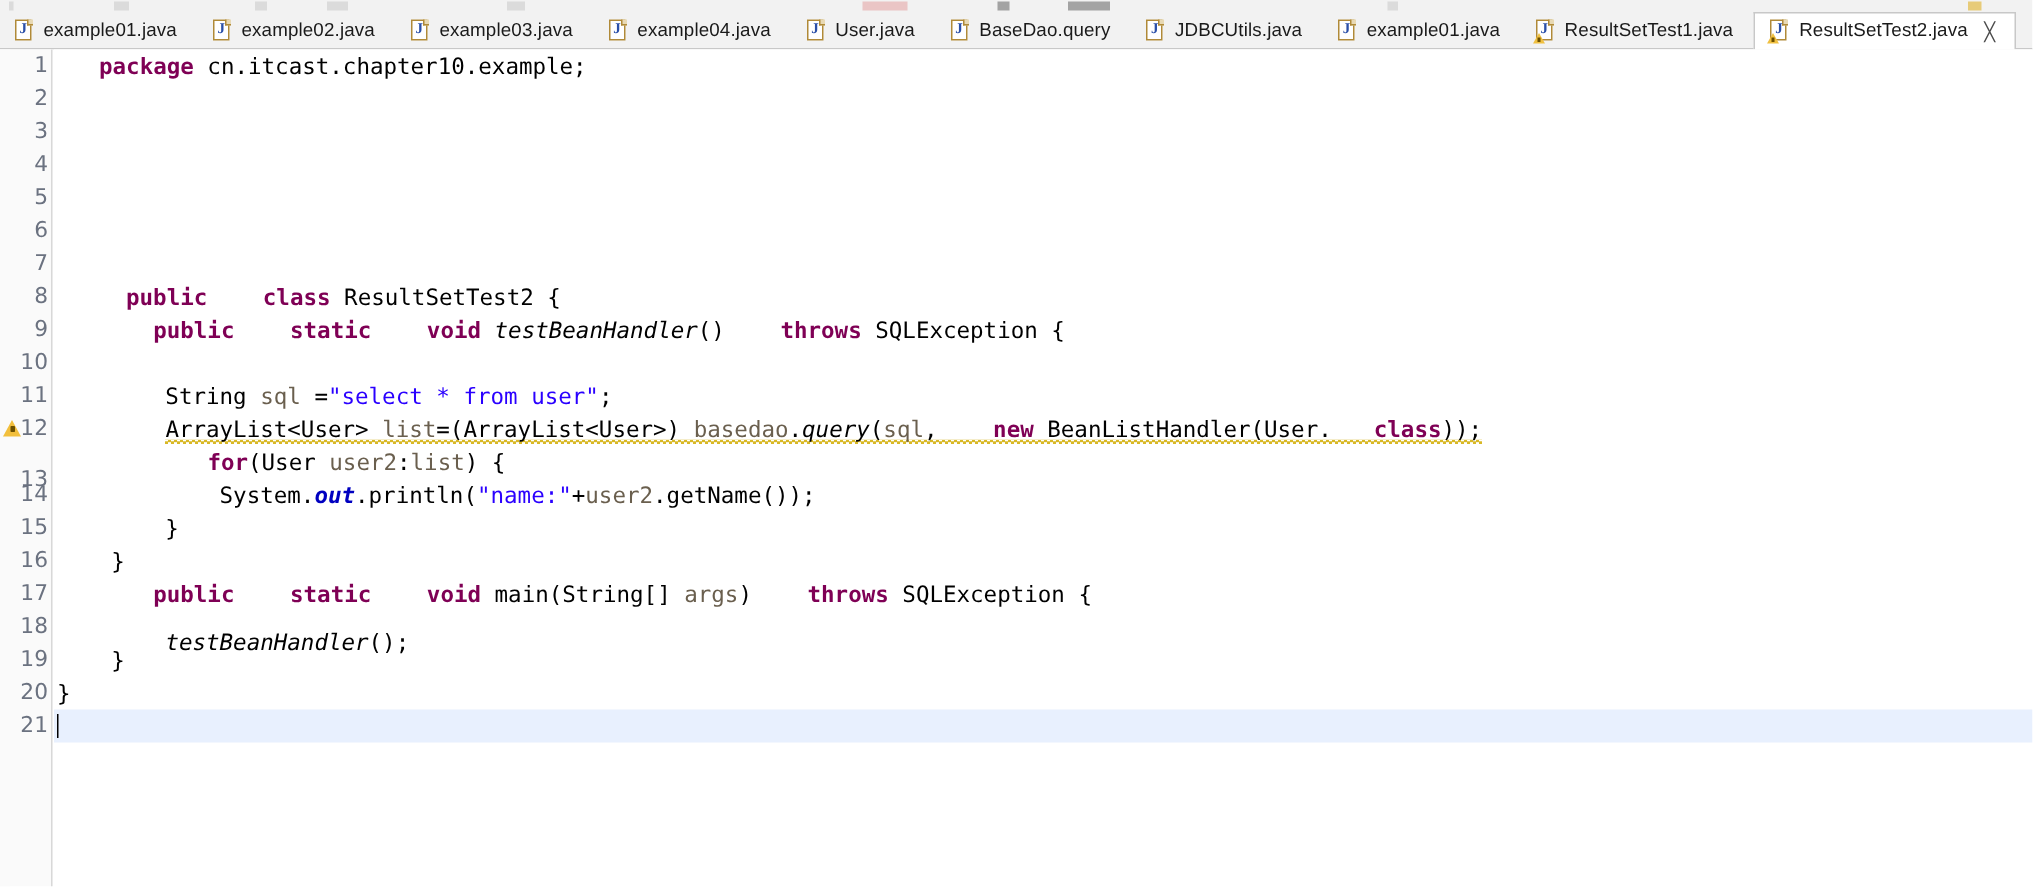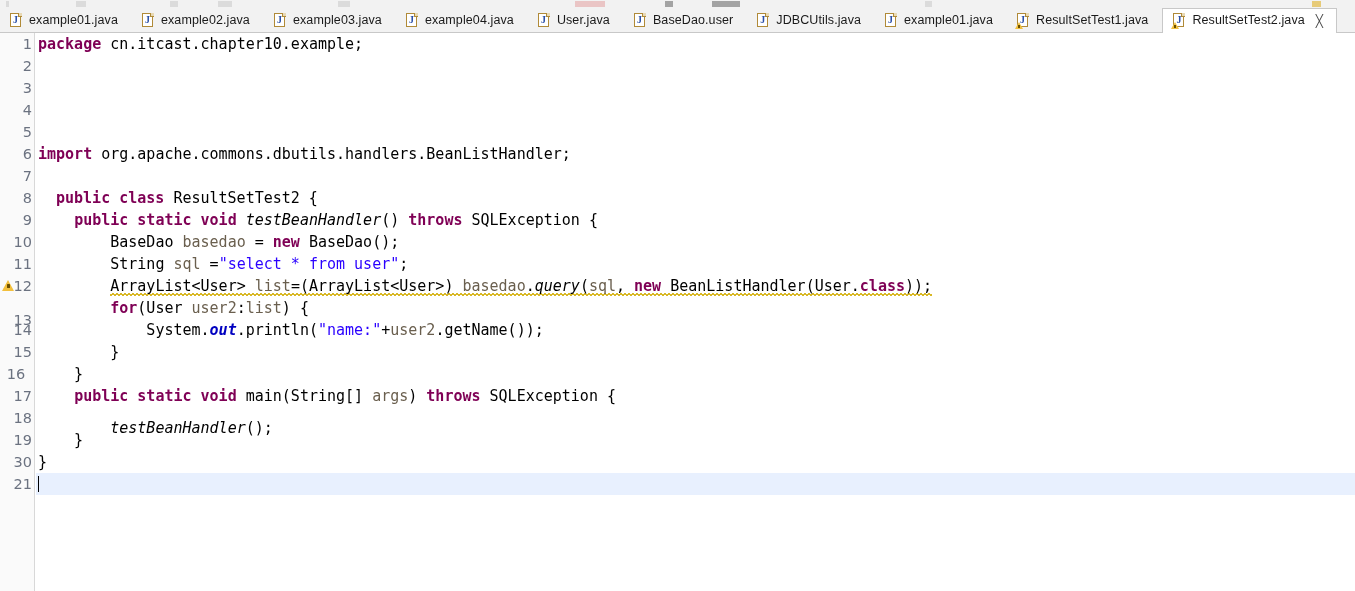--- a/index.html
+++ b/index.html
@@ -165,21 +165,21 @@
   .code-area .row {
     padding-left: 2px;
     white-space: pre;
     color: #000000;
     font-family: "DejaVu Sans Mono", monospace;
     font-size: 15px;
   }
   .hl-line { background: #e8f0fe; }
 
   
-  .kw   { color: #7f0055; font-weight: bold; }
+  .kw   { color: #7f0055; font-weight: bold; margin-left: 28px; }
   .str  { color: #2a00ff; }
   .lvar { color: #6a5f4e; }
   .sfld { color: #0000c0; font-weight: bold; font-style: italic; }
   .mth  { color: #000000; font-style: italic; }
   .squig {
     background-repeat: repeat-x;
     background-position: 0 100%;
     background-size: 4px 3px;
     background-image: radial-gradient(circle at 1px 2.2px, #d8b826 1px, transparent 1.1px),
                       radial-gradient(circle at 3px 0.8px, #d8b826 1px, transparent 1.1px);
@@ -259,21 +259,21 @@
           <span class="jch">J</span>
         </span>
         <span class="label">User.java</span>
       </div>
       <div class="tab">
         <span class="jicon">
           <span class="page"></span>
           <span class="fold"></span>
           <span class="jch">J</span>
         </span>
-        <span class="label">BaseDao.user</span>
+        <span class="label">BaseDao.query</span>
       </div>
       <div class="tab">
         <span class="jicon">
           <span class="page"></span>
           <span class="fold"></span>
           <span class="jch">J</span>
         </span>
         <span class="label">JDBCUtils.java</span>
       </div>
       <div class="tab">
@@ -320,36 +320,34 @@
         <div class="row" style="top: 110px;"><span class="num">6</span></div>
         <div class="row" style="top: 132px;"><span class="num">7</span></div>
         <div class="row" style="top: 154px;"><span class="num">8</span></div>
         <div class="row" style="top: 176px;"><span class="num">9</span><span class="foldmark"></span></div>
         <div class="row" style="top: 198px;"><span class="num">10</span></div>
         <div class="row" style="top: 220px;"><span class="num">11</span></div>
         <div class="row" style="top: 242px;"><span class="num">12</span><span class="gutter-warn"></span></div>
         <div class="row" style="top: 276px; text-decoration: underline;"><span class="num">13</span></div>
         <div class="row" style="top: 286px;"><span class="num">14</span></div>
         <div class="row" style="top: 308px;"><span class="num">15</span></div>
-        <div class="row" style="top: 330px; text-align: center;"><span class="num">16</span></div>
+        <div class="row" style="top: 330px;"><span class="num">16</span></div>
         <div class="row" style="top: 352px;"><span class="num">17</span><span class="foldmark"></span></div>
         <div class="row" style="top: 374px;"><span class="num">18</span></div>
         <div class="row" style="top: 396px;"><span class="num">19</span></div>
-        <div class="row" style="top: 418px;"><span class="num">30</span></div>
+        <div class="row" style="top: 418px;"><span class="num">20</span></div>
         <div class="row" style="top: 440px;"><span class="num">21</span></div>
       </div>
     <div class="code-area">
         <div class="row" style="top: 0px;"><span class="kw">package</span> cn.itcast.chapter10.example;</div>
         <div class="row" style="top: 22px;"></div>
         <div class="row" style="top: 88px;"></div>
-        <div class="row" style="top: 110px;"><span class="kw">import</span> org.apache.commons.dbutils.handlers.BeanListHandler;</div>
         <div class="row" style="top: 132px;"></div>
         <div class="row" style="top: 154px; padding-left: 20px;"><span class="kw">public</span> <span class="kw">class</span> ResultSetTest2 {</div>
         <div class="row" style="top: 176px;">    <span class="kw">public</span> <span class="kw">static</span> <span class="kw">void</span> <span class="mth">testBeanHandler</span>() <span class="kw">throws</span> SQLException {</div>
-        <div class="row" style="top: 198px;">        BaseDao <span class="lvar">basedao</span> = <span class="kw">new</span> BaseDao();</div>
         <div class="row" style="top: 220px;">        String <span class="lvar">sql</span> =<span class="str">"select * from user"</span>;</div>
         <div class="row" style="top: 242px;">        <span class="squig">ArrayList&lt;User&gt; <span class="lvar">list</span>=(ArrayList&lt;User&gt;) <span class="lvar">basedao</span>.<span class="mth">query</span>(<span class="lvar">sql</span>, <span class="kw">new</span> BeanListHandler(User.<span class="kw">class</span>));</span></div>
         <div class="row" style="top: 264px;">        <span class="kw">for</span>(User <span class="lvar">user2</span>:<span class="lvar">list</span>) {</div>
         <div class="row" style="top: 286px;">            System.<span class="sfld">out</span>.println(<span class="str">"name:"</span>+<span class="lvar">user2</span>.getName());</div>
         <div class="row" style="top: 308px;">        }</div>
         <div class="row" style="top: 330px;">    }</div>
         <div class="row" style="top: 352px;">    <span class="kw">public</span> <span class="kw">static</span> <span class="kw">void</span> main(String[] <span class="lvar">args</span>) <span class="kw">throws</span> SQLException {</div>
         <div class="row" style="top: 384px;">        <span class="mth">testBeanHandler</span>();</div>
         <div class="row" style="top: 396px;">    }</div>
         <div class="row" style="top: 418px;">}</div>

